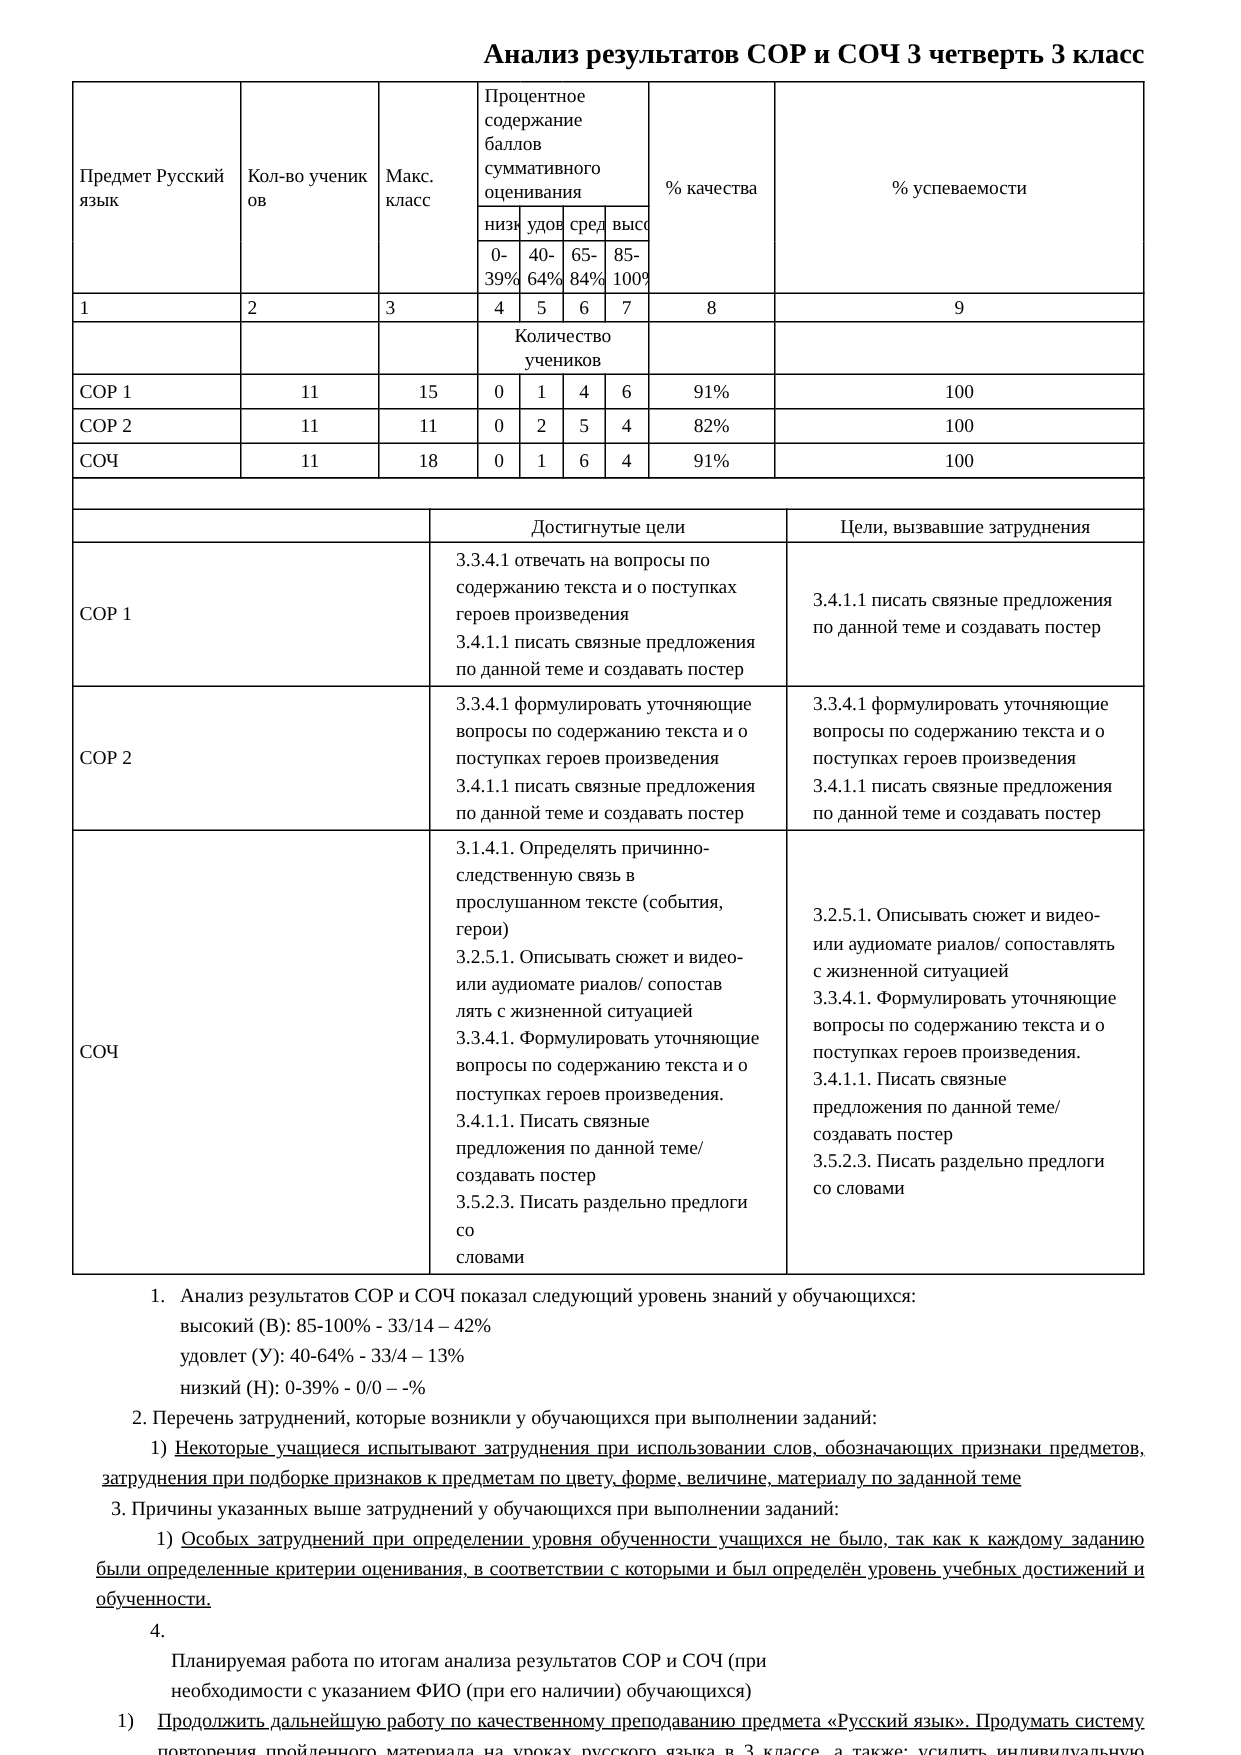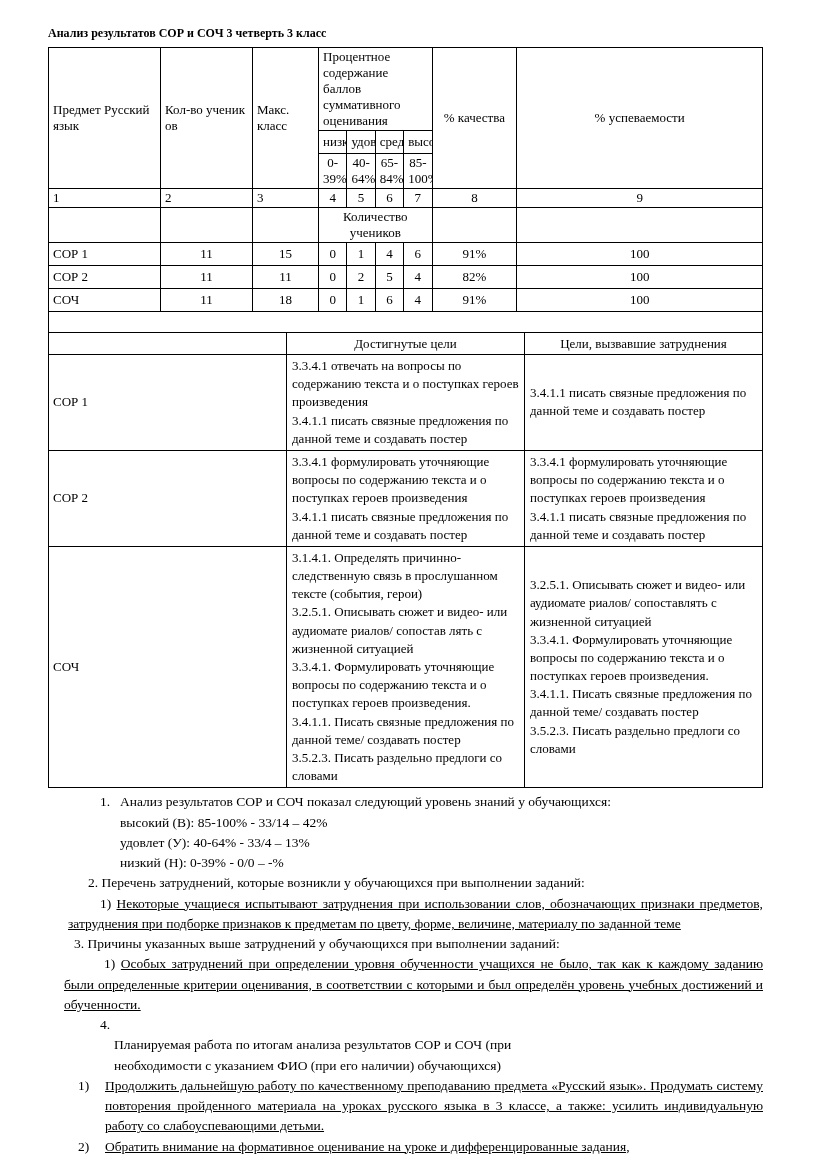--- a/index.html
+++ b/index.html
@@ -6,23 +6,23 @@
   html, body { background: #ffffff; }
   body {
     width: 827px; height: 1170px;
     font-family: "Liberation Serif", "DejaVu Serif", serif;
     color: #000;
     position: relative;
     overflow: hidden;
   }
   .page { padding: 26px 64px 0 48px; }
   .doc-title {
-    text-align: left;
+    text-align: right;
     font-weight: bold;
-    font-size: 12px;
+    font-size: 19px;
     margin-bottom: 6px;
   }
   table { border-collapse: collapse; table-layout: fixed; width: 715px; }
   td { border: 1px solid #000; font-size: 13px; padding: 1px 4px; vertical-align: middle; overflow: hidden; }
   
   .t1 .c1 { width: 78px; }
   .t1 .c2 { width: 64px; }
   .t1 .c3 { width: 46px; }
   .t1 .c4 { width: 79px; }
   .t1 .c5 { width: 77px; }
@@ -38,21 +38,21 @@
   .t1 .num td { height: 19px; }
   .t1 .cnt td { height: 22px; }
   .t1 .dat td { height: 23px; }
   
   .t2 { margin-top: -1px; }
   .t2 .g1 { width: 137px; }
   .t2 .g2 { width: 323px; }
   .t2 .g3 { width: 255px; }
   .t2 .spacer td { height: 21px; }
   .t2 .ghead td { height: 22px; text-align: center; }
-  .t2 .goal { white-space: pre-line; line-height: 1.4; font-size: 13px; padding: 2px 5px; }
+  .t2 .goal { white-space: pre-line; line-height: 1.4; font-size: 13px; padding: 2px 17px; }
   .t2 .r-sor1 td { height: 68px; }
   .t2 .r-sor2 td { height: 94px; }
   .t2 .r-soch td { height: 198px; }
   
   .analysis { font-size: 13.5px; line-height: 1.5; margin-top: 4px; }
   .i1 { margin-left: 52px; }
   .i1 .n { display: inline-block; width: 20px; }
   .levels { margin-left: 72px; }
   .i2 { margin-left: 40px; }
   .sub2 { margin-left: 20px; text-indent: 32px; text-align: justify; }

